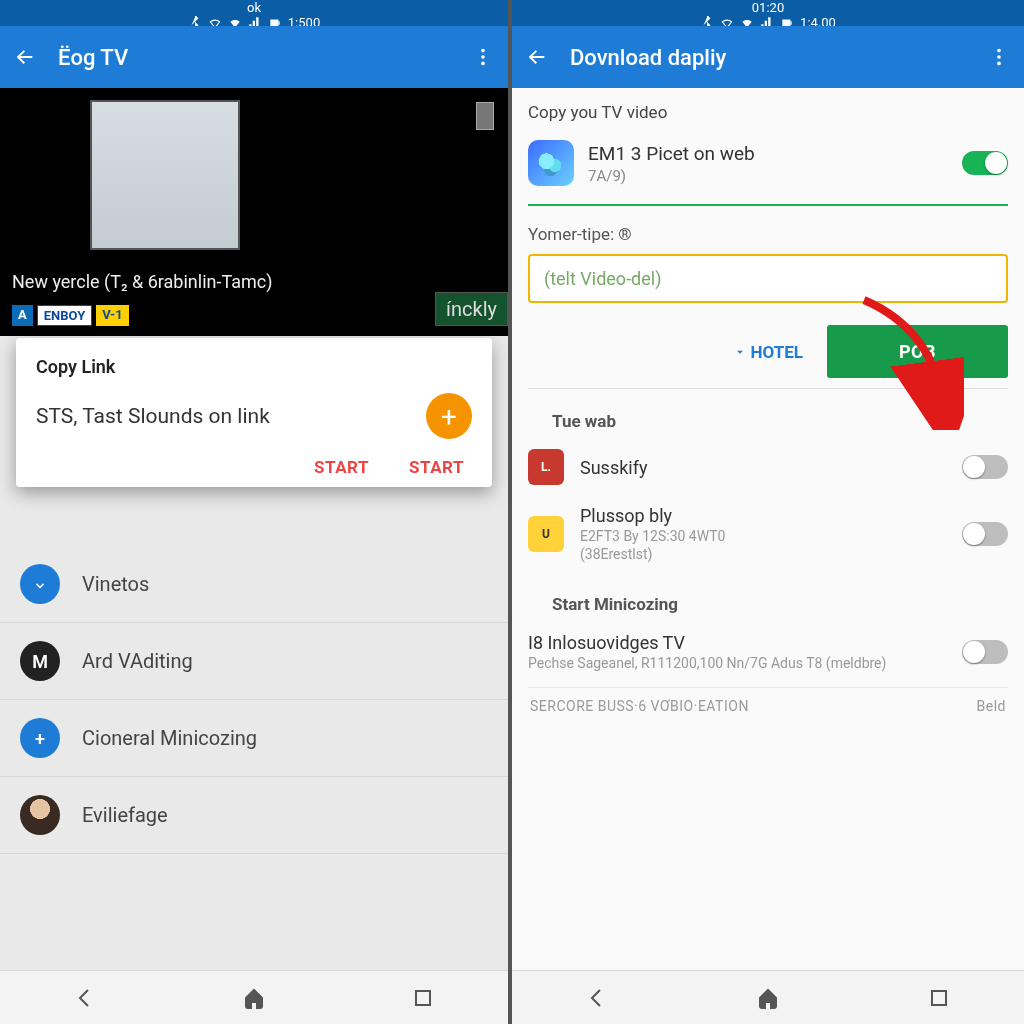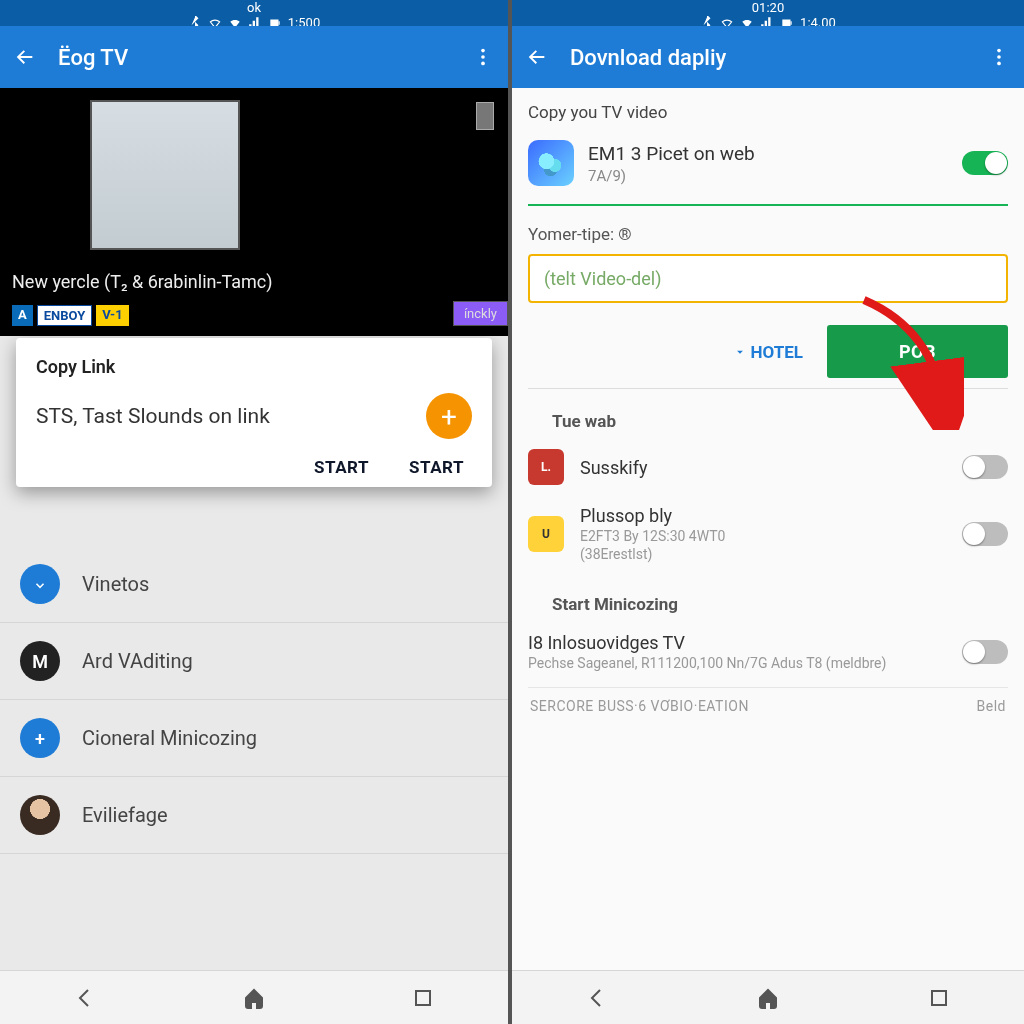--- a/index.html
+++ b/index.html
@@ -20,37 +20,37 @@
 
 .video-block { background: #000; color: #fff; position: relative; height: 248px; }
 .video-block .thumb { position: absolute; left: 90px; top: 12px; width: 150px; height: 150px; background: linear-gradient(#d6dee3,#c3ccd0); border: 2px solid #555; }
 .video-block .mini-btn { position: absolute; right: 14px; top: 14px; width: 18px; height: 28px; background: #777; border: 1px solid #aaa; }
 .video-block .caption { position: absolute; left: 12px; bottom: 44px; font-size: 18px; color: #eee; }
 .video-block .badges { position: absolute; left: 12px; bottom: 10px; display: flex; gap: 4px; }
 .badge { font-size: 13px; font-weight: 700; padding: 2px 6px; }
 .badge.a { background: #0a6bb8; color: #fff; }
 .badge.b { background: #fff; color: #0a4a9e; border: 1px solid #0a4a9e; }
 .badge.c { background: #ffd000; color: #0a4a9e; }
-.chip-tag { position: absolute; right: 0; bottom: 10px; background: #8b5cf6; color: #ddd; font-size: 13px; padding: 4px 10px; border: 1px solid #555; }
+.chip-tag { position: absolute; right: 0; bottom: 10px; background: #14532d; color: #ddd; font-size: 20px; padding: 4px 10px; border: 1px solid #555; }
 
 
 .list { flex: 1; background: #e9e9e9; overflow: hidden; }
 .row { display: flex; align-items: center; gap: 22px; padding: 18px 20px; font-size: 20px; color: #444; border-bottom: 1px solid #d6d6d6; }
 .circle { width: 40px; height: 40px; border-radius: 50%; display: flex; align-items: center; justify-content: center; color: #fff; font-weight: 600; font-size: 18px; flex-shrink: 0; }
 .c-blue { background: #1e7cd6; }
 .c-dark { background: #222; }
 .c-plus { background: #1e7cd6; }
 .c-avatar { background: radial-gradient(circle at 50% 35%, #e6c3a2 30%, #3a2b22 31%); }
 .card { position: absolute; left: 16px; right: 16px; top: 338px; background: #fff; border-radius: 4px; box-shadow: 0 6px 18px rgba(0,0,0,.35); padding: 18px 20px 10px; }
 .card h3 { font-size: 18px; font-weight: 600; color: #222; margin-bottom: 16px; }
 .card .line { display: flex; align-items: center; justify-content: space-between; margin-bottom: 18px; }
 .card .line .txt { font-size: 21px; color: #333; }
 .fab-sm { width: 46px; height: 46px; border-radius: 50%; background: #f59300; display: flex; align-items: center; justify-content: center; color: #fff; font-size: 28px; }
 .card .actions { display: flex; justify-content: flex-end; gap: 40px; padding-right: 8px; }
-.card .actions span { color: #0f172a; font-weight: 700; font-size: 17px; letter-spacing: .5px; }
+.card .actions span { color: #ef4444; font-weight: 700; font-size: 17px; letter-spacing: .5px; }
 
 
 .content { flex: 1; background: #fafafa; padding: 14px 16px 0; overflow: hidden; position: relative; }
 .sect-label { font-size: 17px; color: #444; margin-bottom: 12px; }
 .app-row { display: flex; align-items: center; gap: 14px; padding: 6px 0 12px; }
 .app-ico { width: 46px; height: 46px; border-radius: 10px; background: linear-gradient(135deg,#3a6bff,#6bd1ff); flex-shrink: 0; position: relative; }
 .app-ico::after { content:""; position:absolute; inset:10px 8px 8px 10px; background: radial-gradient(circle at 30% 40%, #8ef 30%, transparent 31%), radial-gradient(circle at 60% 55%, #6de 28%, transparent 29%), radial-gradient(circle at 45% 70%, #49c 26%, transparent 27%); border-radius:50%; }
 .app-name { font-size: 19px; color: #333; }
 .app-sub { font-size: 15px; color: #888; margin-top: 2px; }
 

